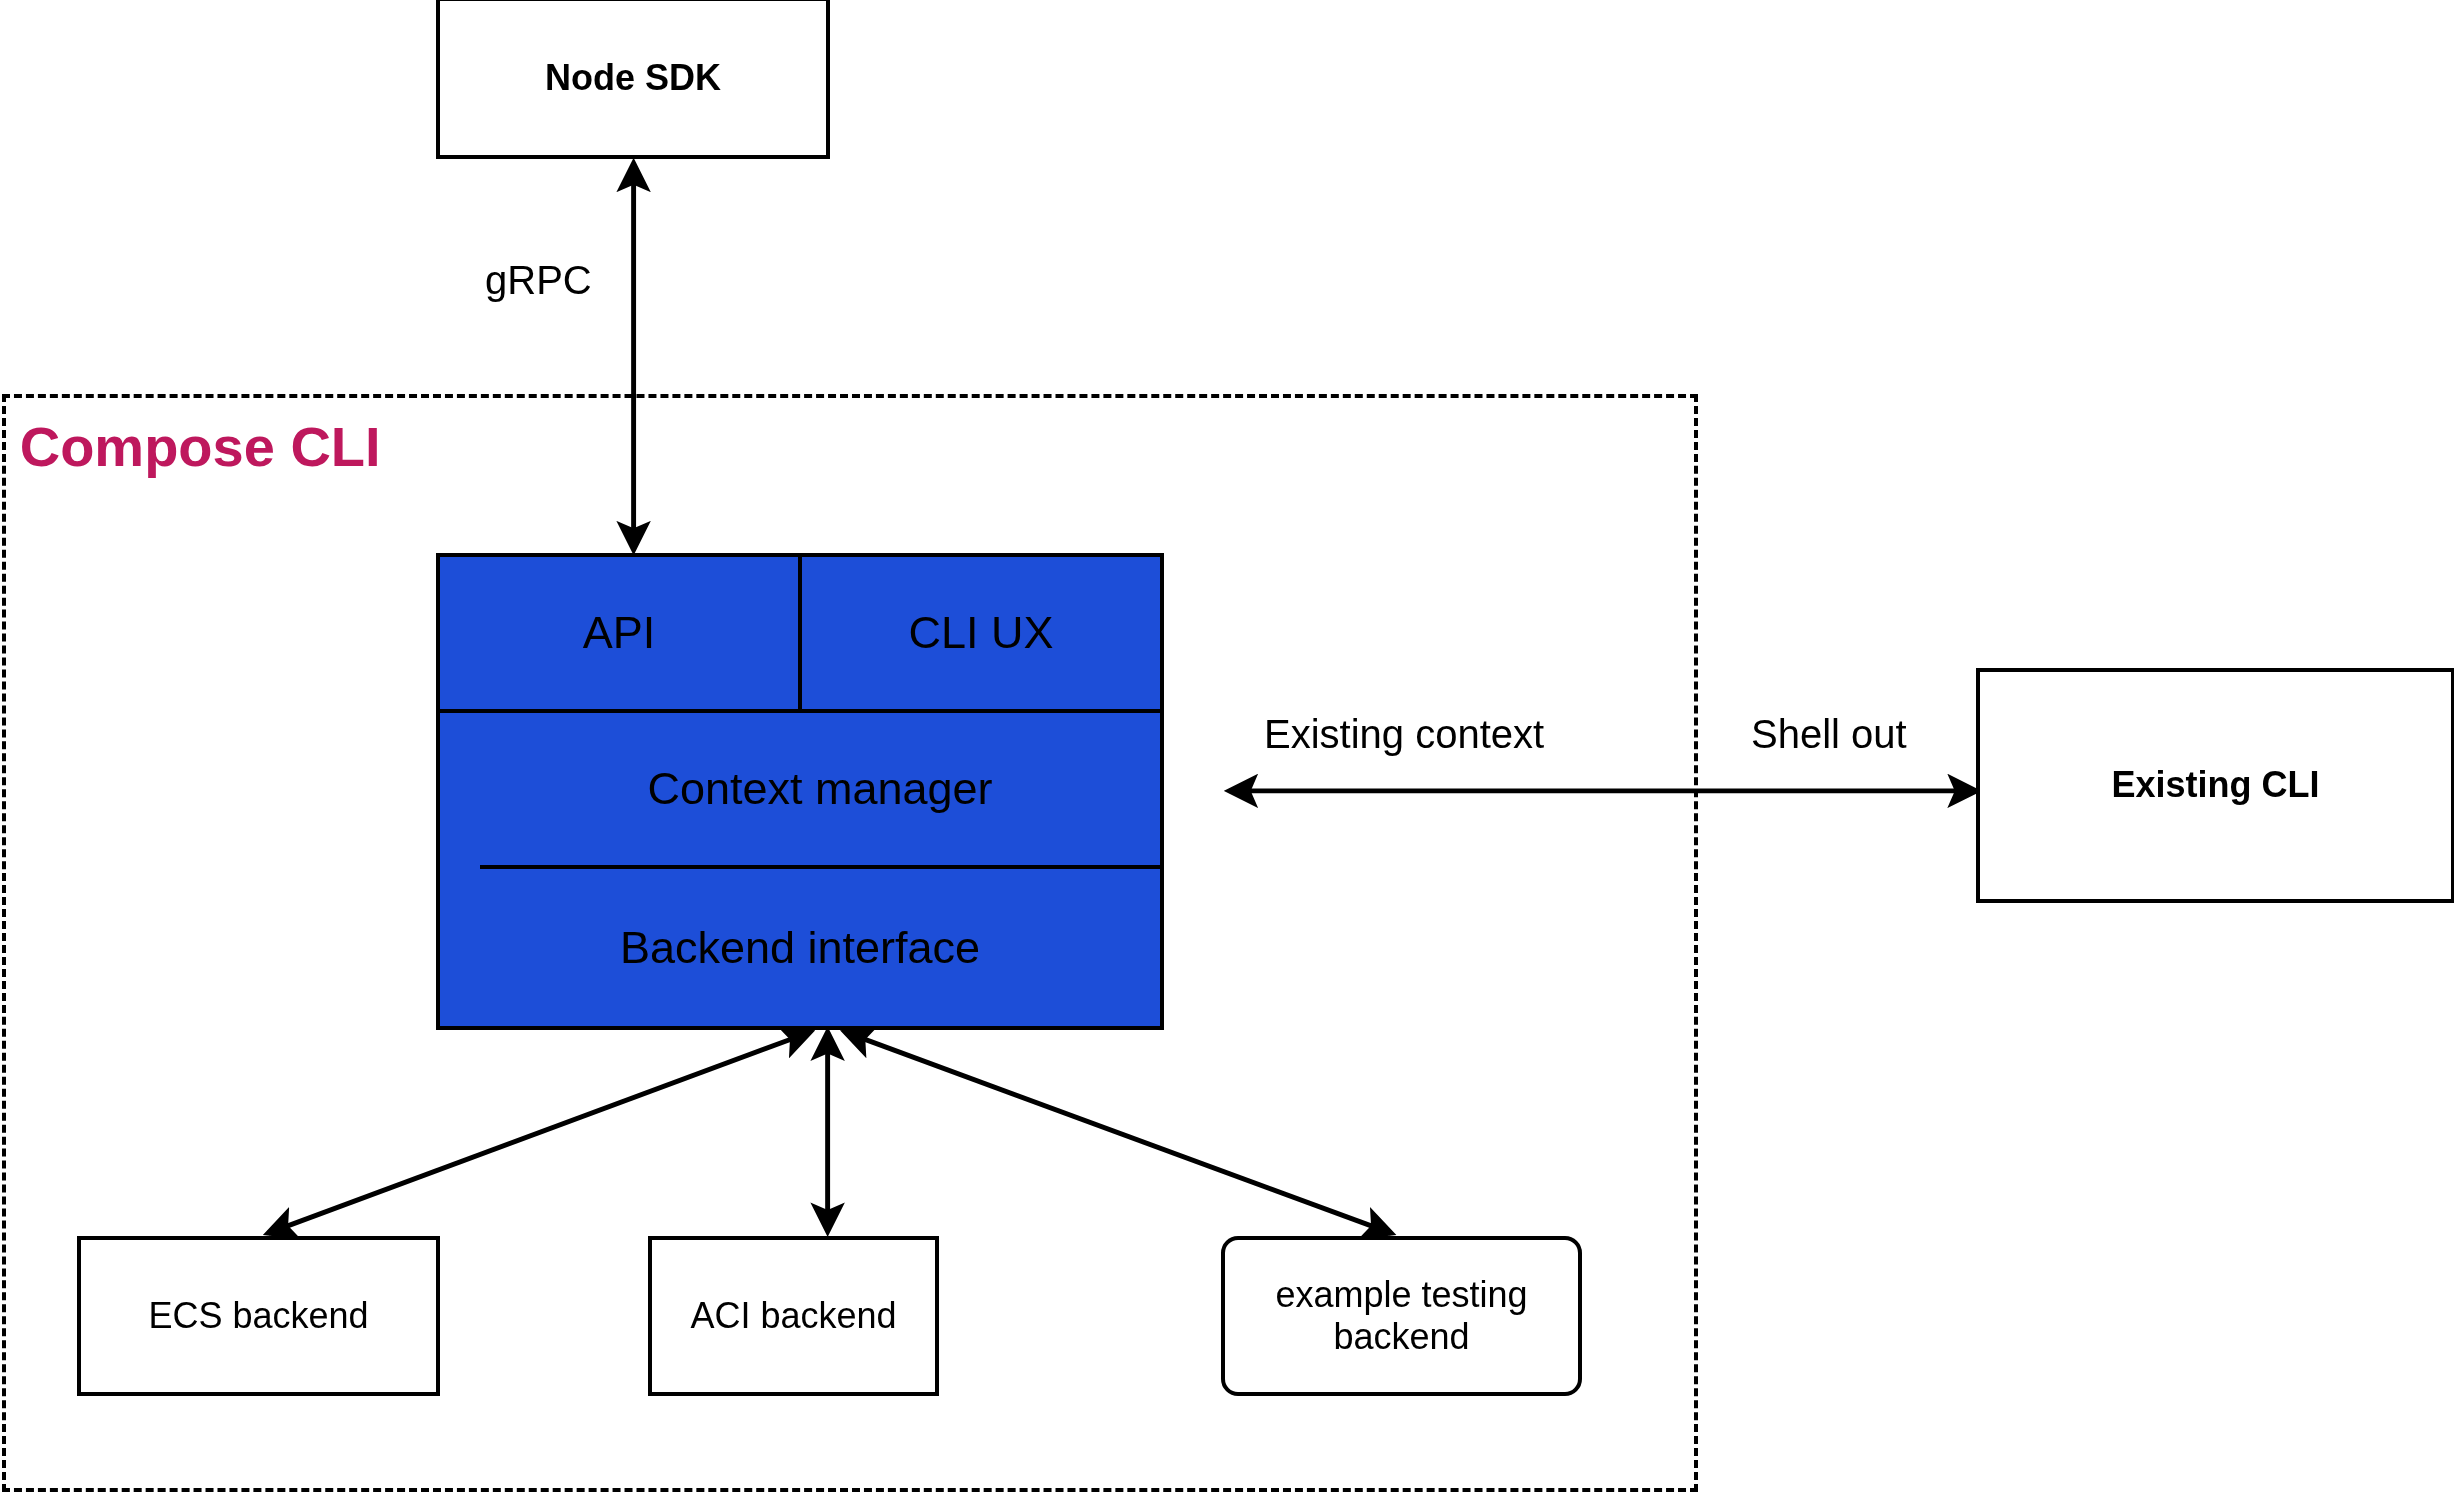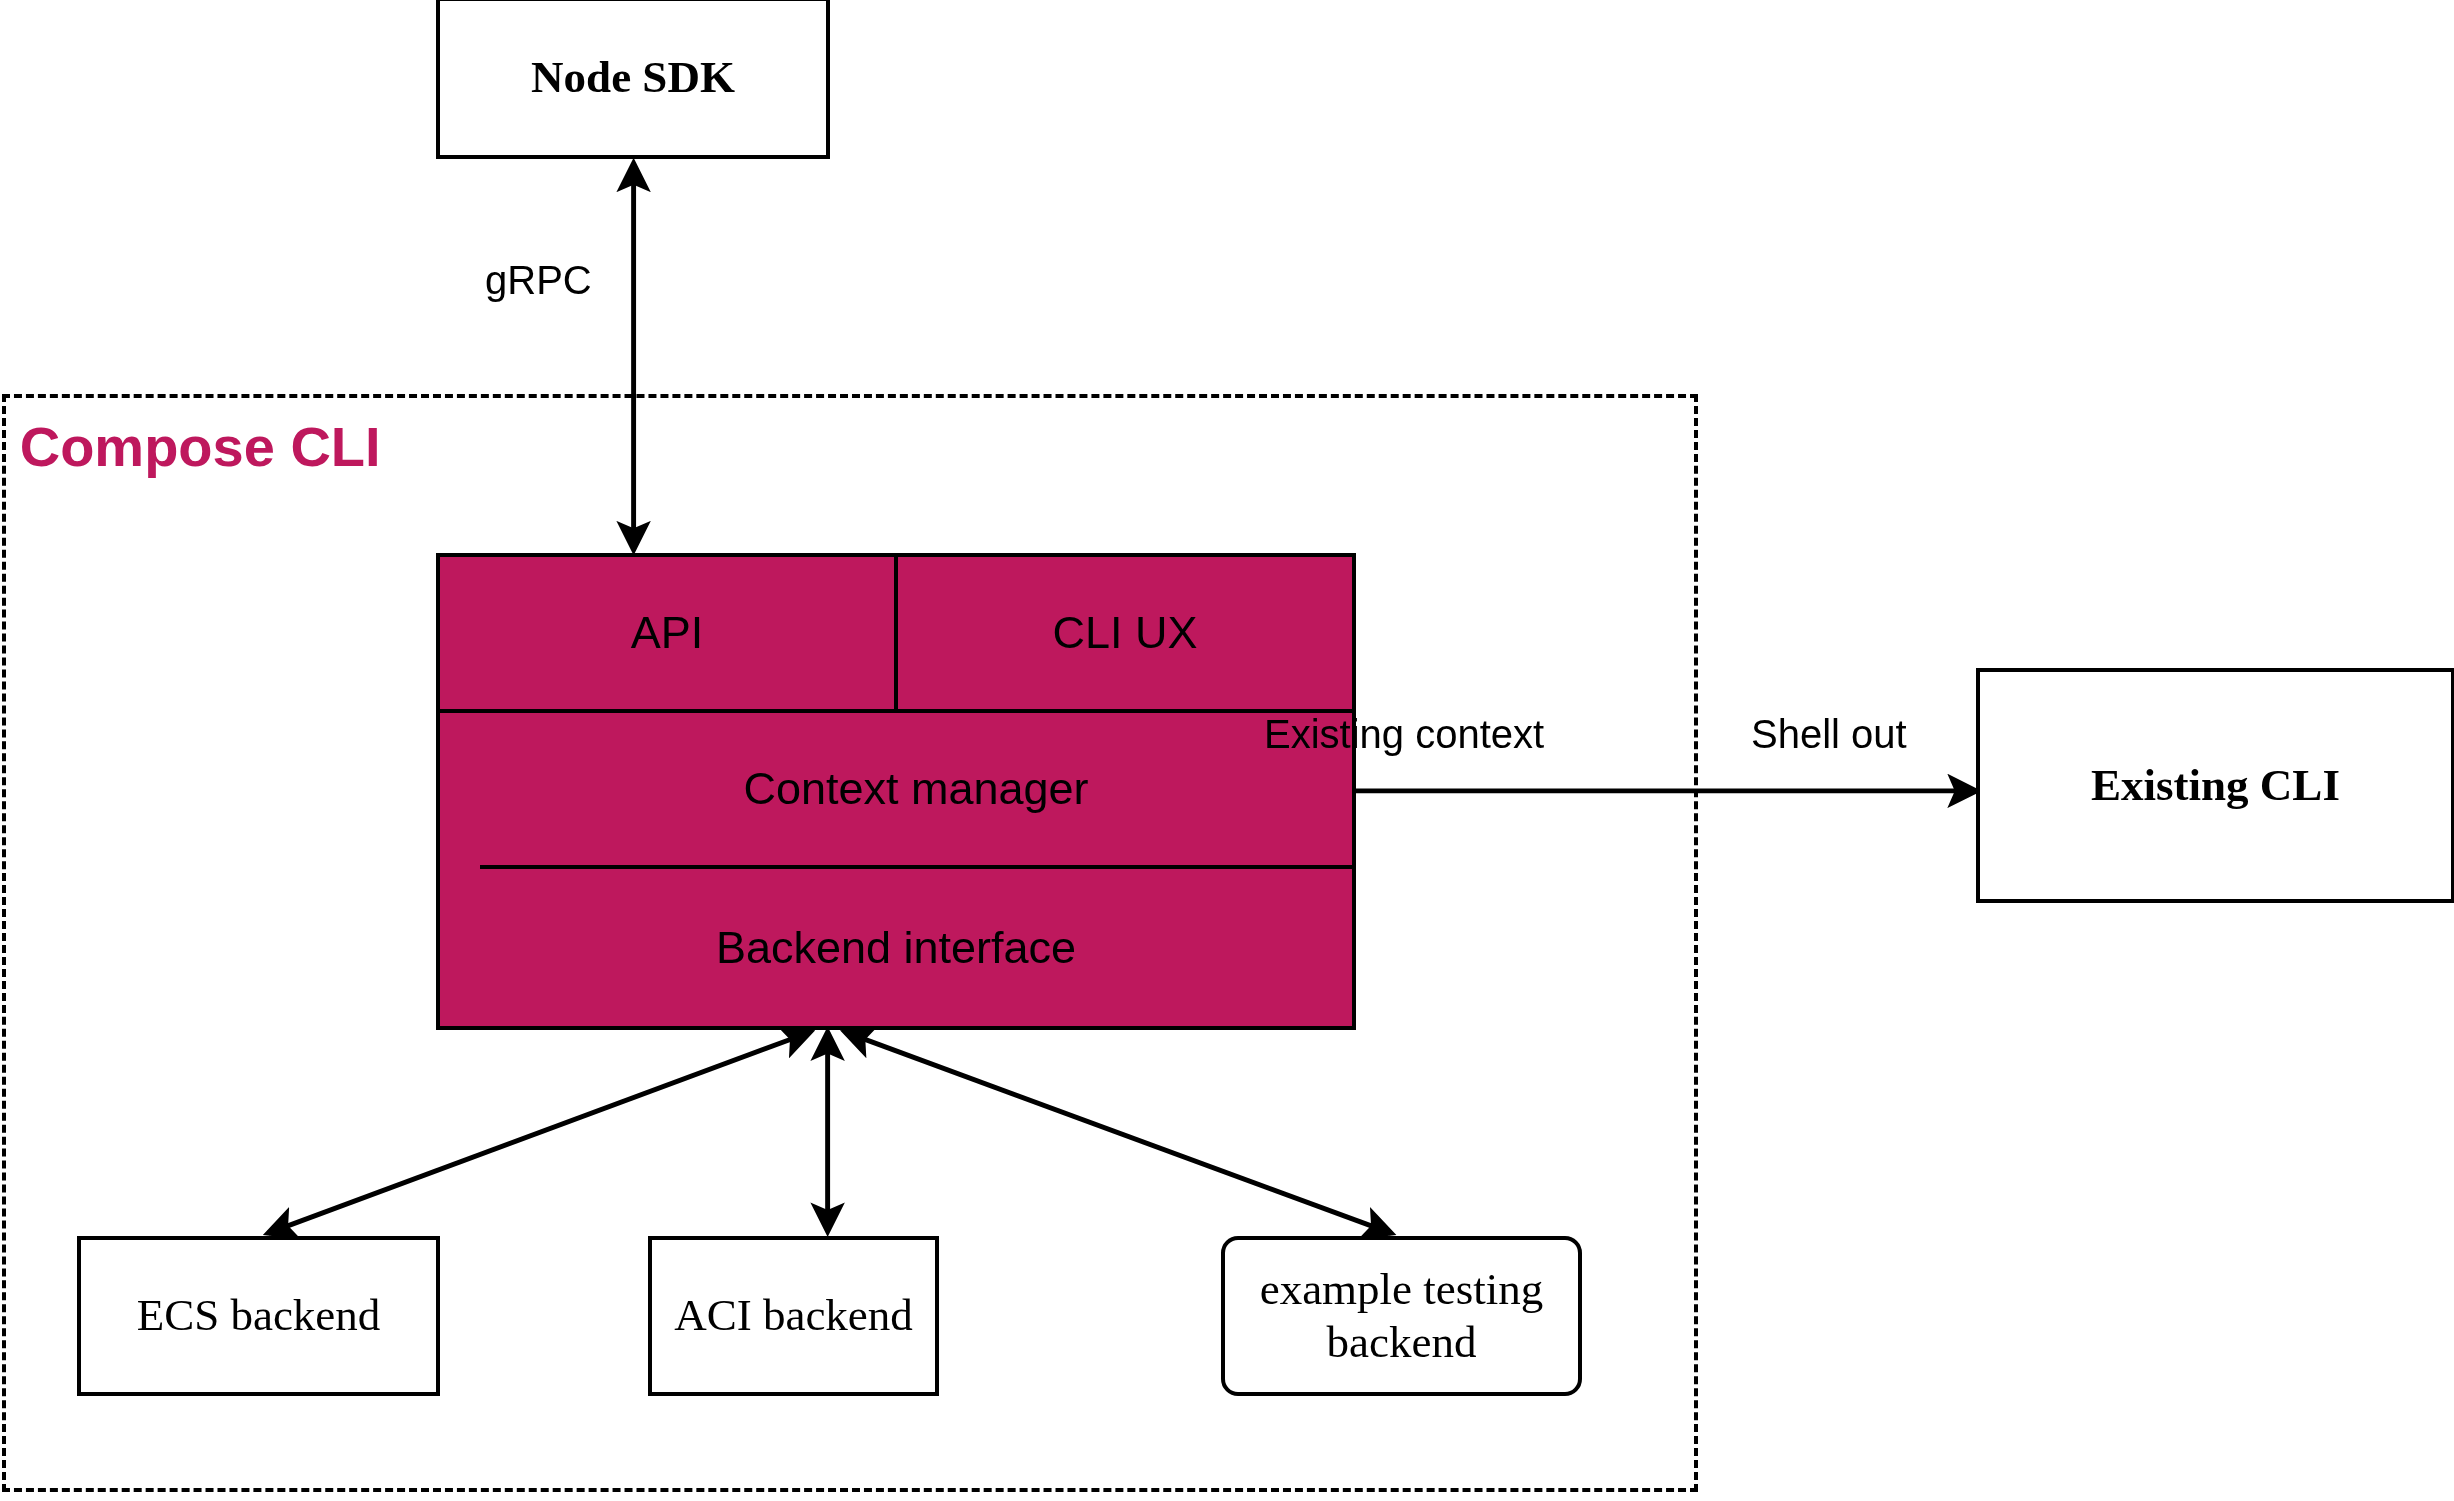--- a/index.html
+++ b/index.html
@@ -32,21 +32,21 @@
     justify-content: center;
     text-align: center;
     color: #000000;
     line-height: 1.18;
   }
   .node-label {
     display: block;
     padding: 0 9.9px;
   }
   .bold { font-weight: bold; }
-  .fs-46 { font-size: 45px; font-family: Liberation Serif, serif; }
+  .fs-46 { font-size: 36px; }
 
   
   #group-compose-cli {
     position: absolute;
     left: 2px;
     top: 394px;
     width: 1696px;
     height: 1098px;
     box-sizing: border-box;
     border: 4.9px dashed #000000;
@@ -61,25 +61,25 @@
     color: #be185d;
     white-space: nowrap;
     text-align: center;
   }
 
   
   #stack-box {
     position: absolute;
     left: 436px;
     top: 553px;
-    width: 920px;
+    width: 728px;
     height: 477px;
     box-sizing: border-box;
     border: 4.9px solid #000000;
-    background: #be185d;
+    background: #1d4ed8;
     display: flex;
     flex-direction: column;
   }
   .stack-row {
     display: flex;
     box-sizing: border-box;
     align-items: stretch;
   }
   #stack-row-top {
     height: 157px;

